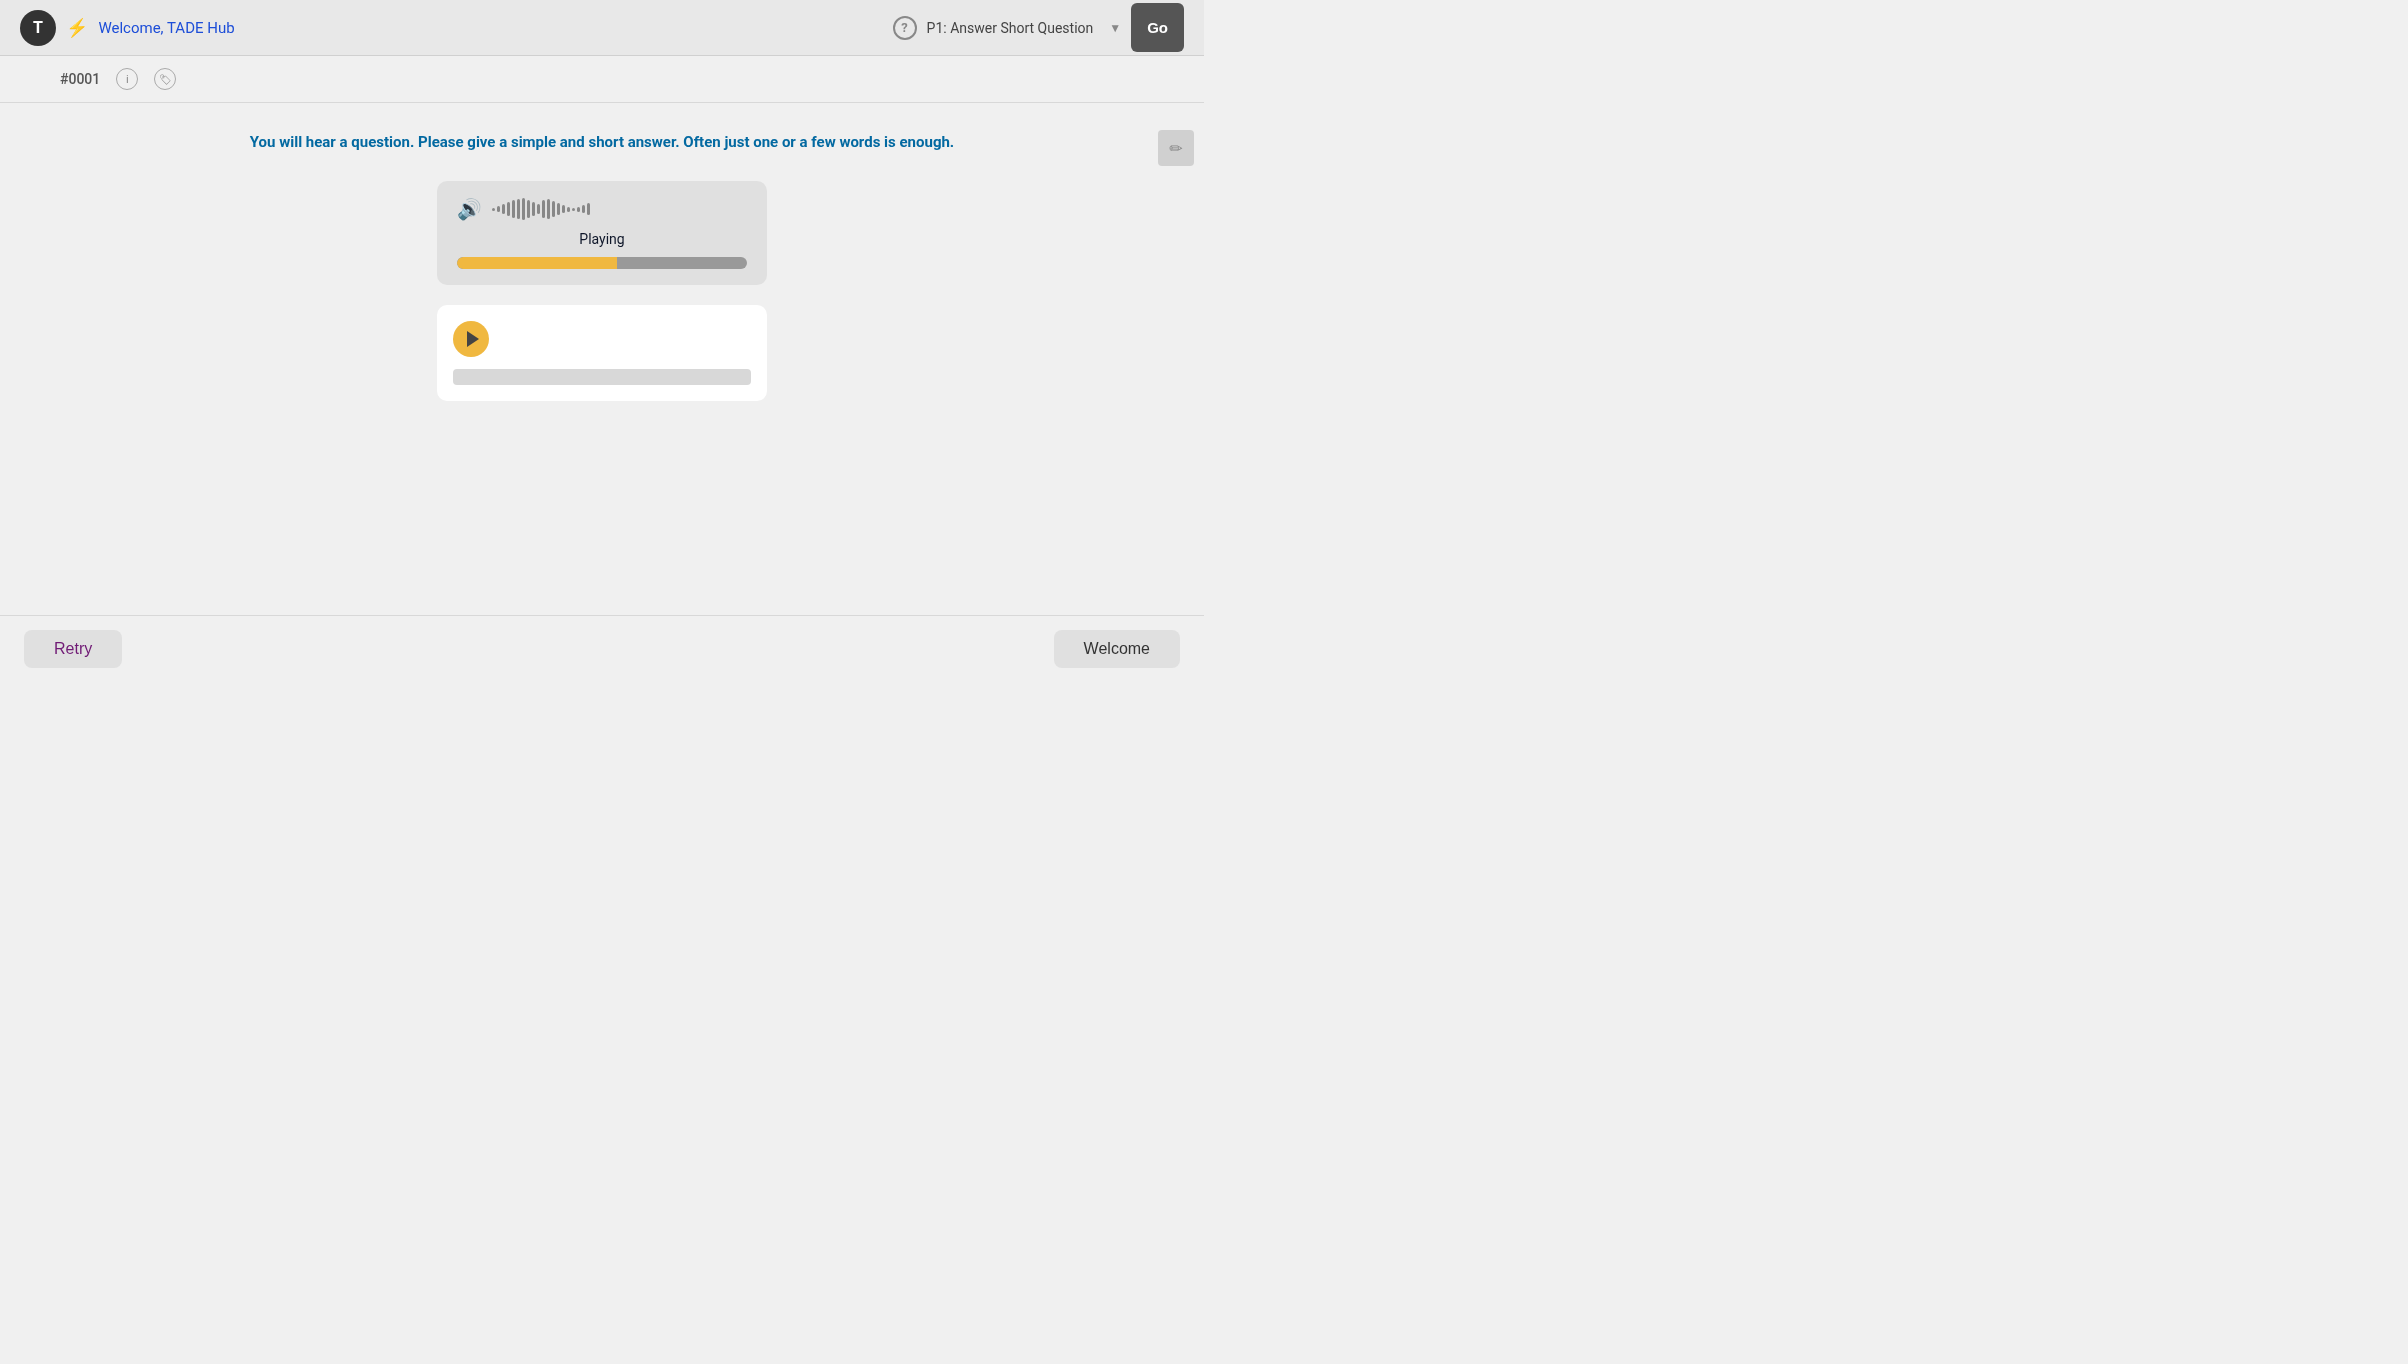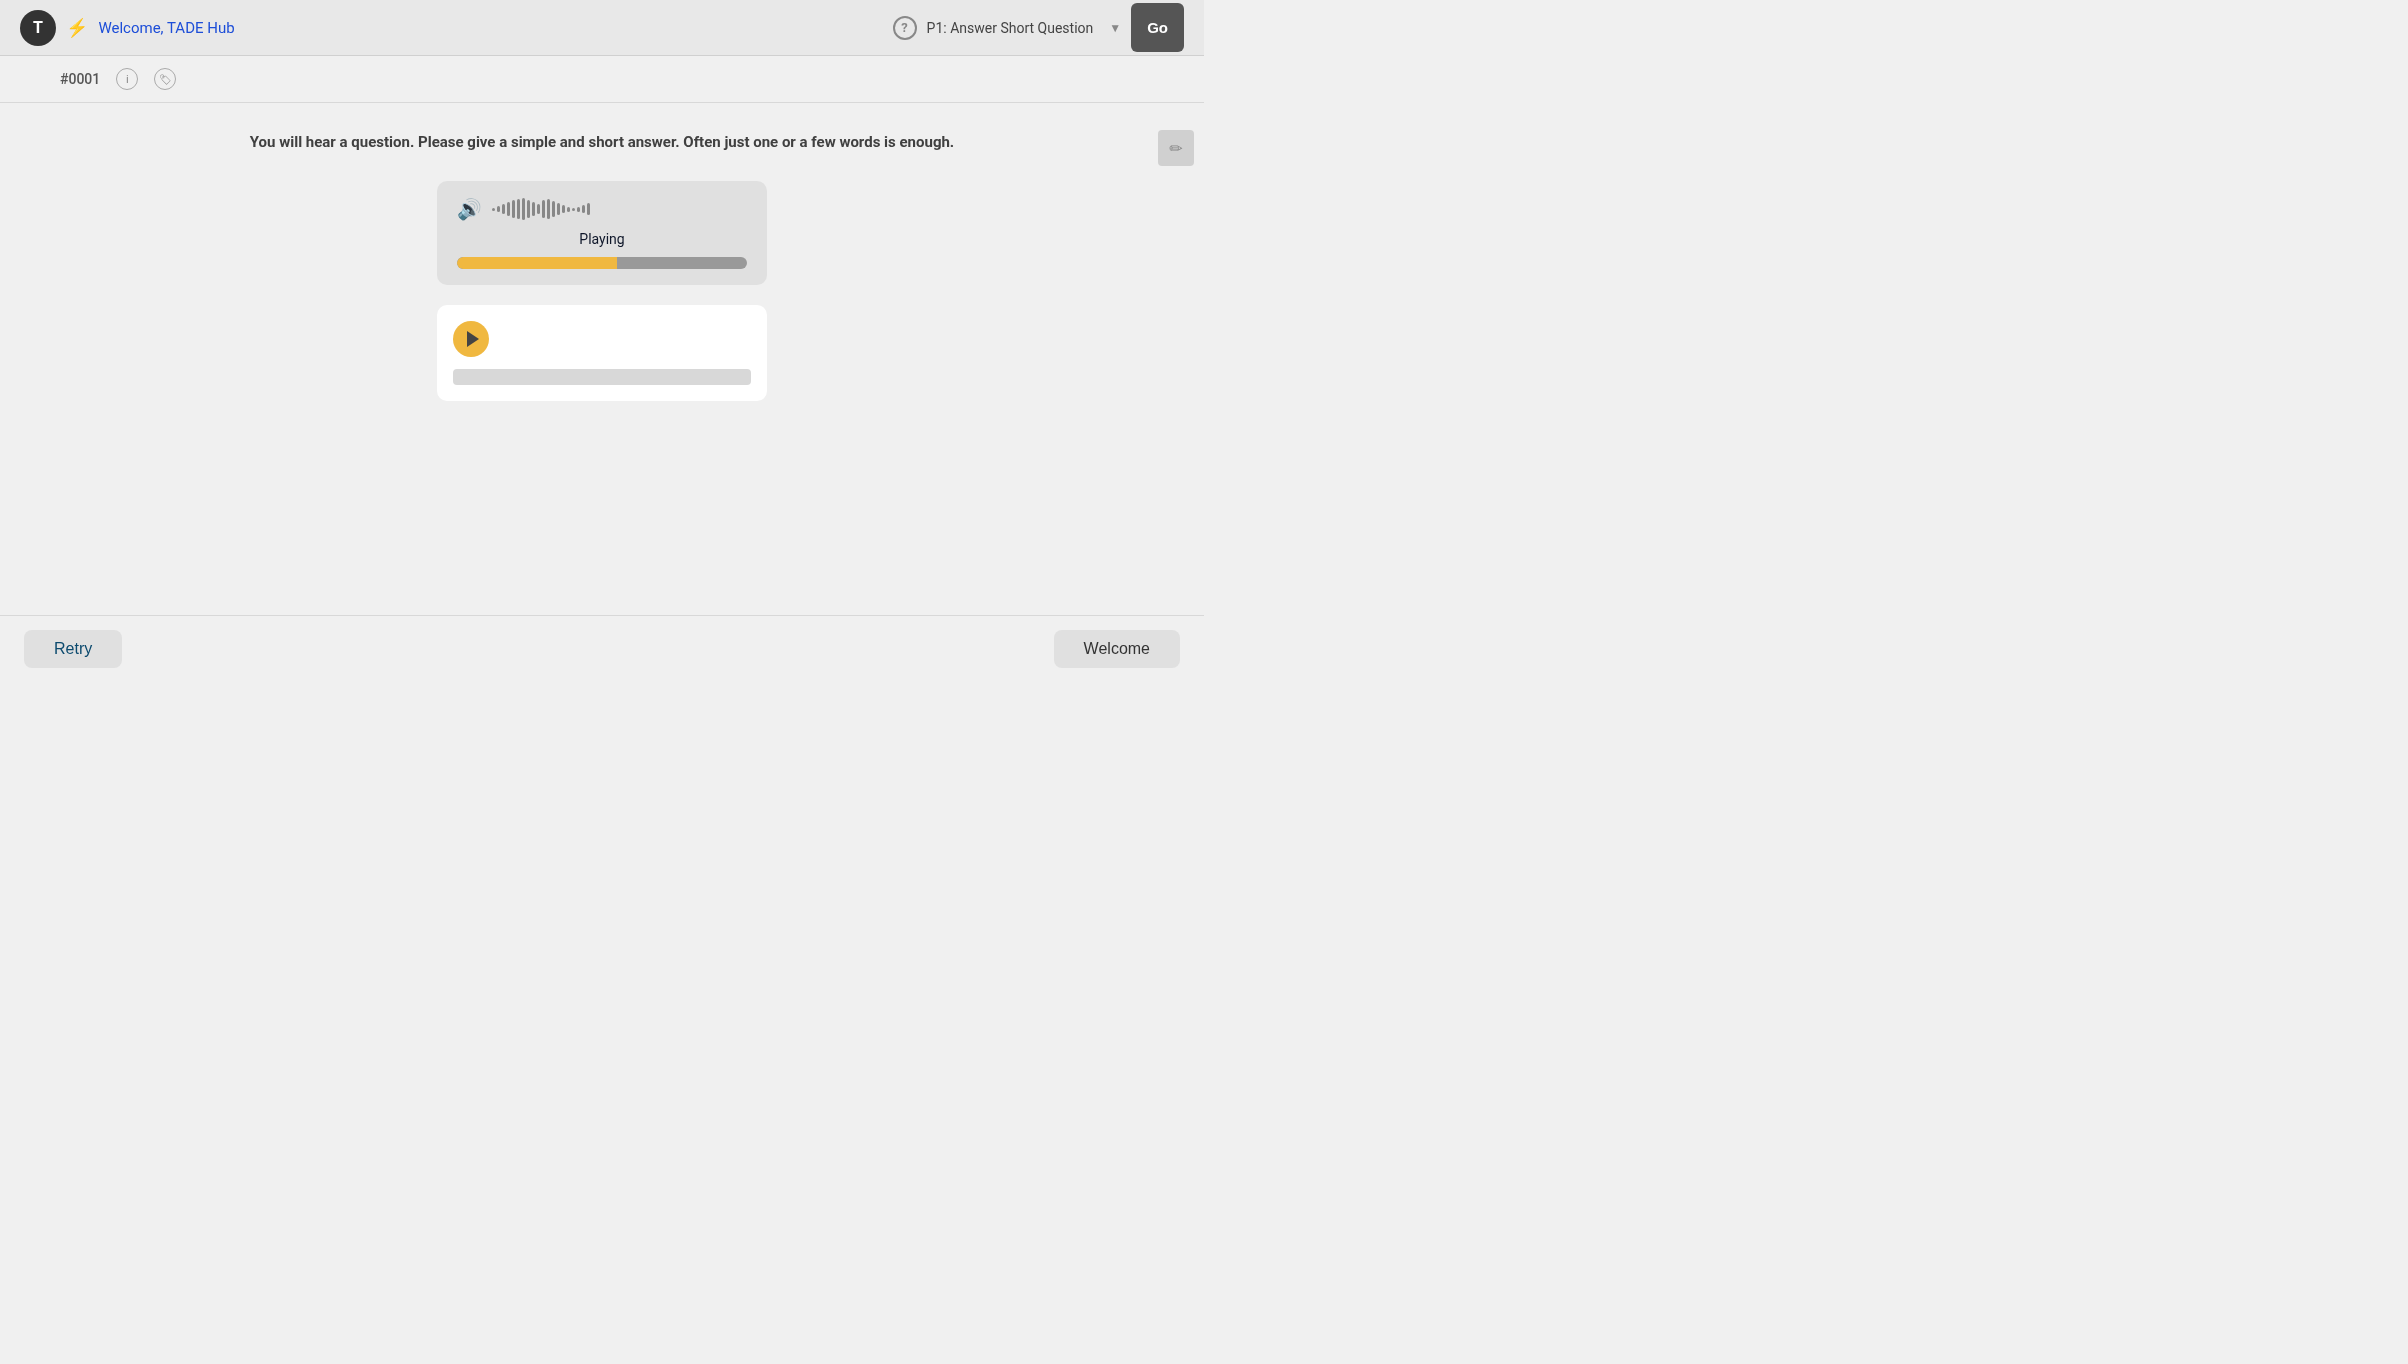--- a/index.html
+++ b/index.html
@@ -161,21 +161,21 @@
 
     
     .main-content {
       padding: 30px 60px;
       background: #f0f0f0;
     }
 
     .instruction-text {
       font-size: 15px;
       font-weight: bold;
-      color: #404040;
+      color: #0369a1;
       text-align: center;
       margin-bottom: 30px;
     }
 
     
     .audio-player {
       background: #e0e0e0;
       border-radius: 10px;
       padding: 16px 20px 16px 20px;
       width: 330px;
@@ -278,21 +278,21 @@
       background: #f0f0f0;
       border-top: 1px solid #d8d8d8;
     }
 
     .retry-button {
       background: #e0e0e0;
       border: none;
       padding: 10px 30px;
       border-radius: 8px;
       font-size: 16px;
-      color: #0c4a6e;
+      color: #701a75;
       cursor: pointer;
     }
 
     .submit-button {
       background: #e0e0e0;
       border: none;
       padding: 10px 30px;
       border-radius: 8px;
       font-size: 16px;
       color: #333;

